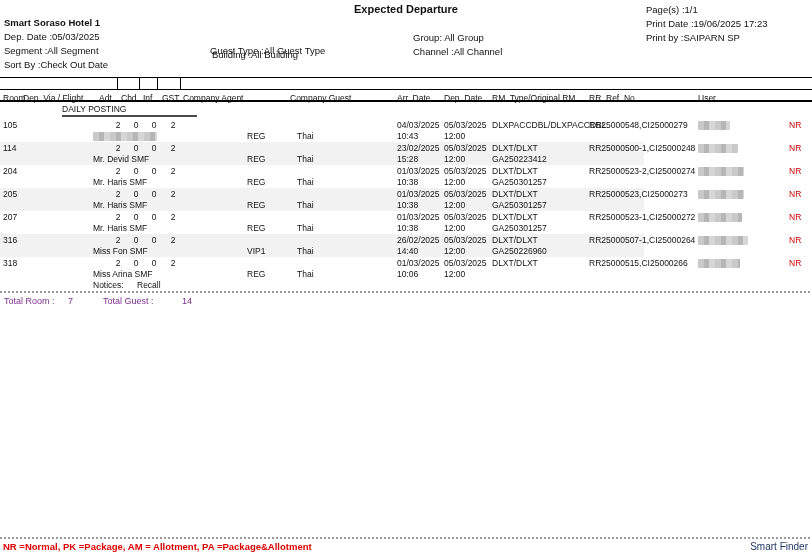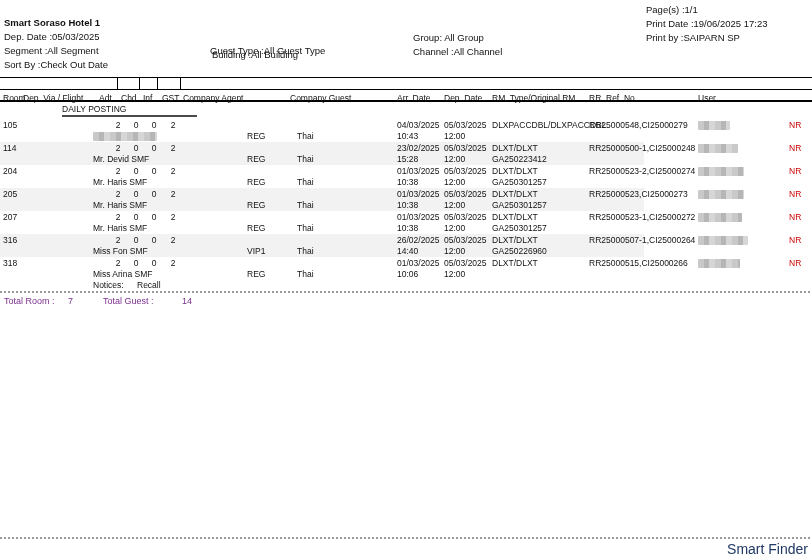--- a/index.html
+++ b/index.html
@@ -37,27 +37,28 @@
   .fl{left:789px;top:1px;color:#cc0000;}
   .redact{position:absolute;height:9px;border-radius:1px;
           background:repeating-linear-gradient(90deg,#c9c9c9 0 6px,#b6b6b6 6px 11px,#d6d6d6 11px 17px);}
   .name-redact{left:93px;top:13px;width:64px;}
   .user-redact{left:698px;top:2px;}
   .section-title{font-size:8.5px;}
   .section-underline{position:absolute;height:2px;background:#4a4a4a;}
   .notices{font-size:8.5px;}
   .totals{font-size:9px;color:#7b2f8e;}
   .legend{font-size:9.5px;font-weight:bold;color:#dd0000;}
-  .brand{font-size:14px;color:#1f3864;}
+  .brand{font-size:10px;color:#1f3864;}
 </style>
 </head>
 <body>
 
 <div id="page">
 
+  <div class="abs title" style="left:0;top:3px;width:812px;text-align:center;">Expected Departure</div>
   <div class="abs t10 bold" style="left:4px;top:17px;">Smart Soraso Hotel 1</div>
 
   <div class="abs t10" style="left:646px;top:4px;">Page(s) :1/1</div>
   <div class="abs t10" style="left:646px;top:18px;">Print Date :19/06/2025 17:23</div>
   <div class="abs t10" style="left:646px;top:32px;">Print by :SAIPARN SP</div>
 
   <div class="abs t10" style="left:4px;top:31px;">Dep. Date :05/03/2025</div>
   <div class="abs t10" style="left:4px;top:45px;">Segment :All Segment</div>
   <div class="abs t10" style="left:4px;top:59px;">Sort By :Check Out Date</div>
   <div class="abs t10" style="left:212px;top:31px;margin-top:18px;">Building :All Building</div>
@@ -233,15 +234,16 @@
     <span class="cell notices" style="left:137px;top:23px;">Recall</span>
   </div>
 
   <div class="dotted" style="top:291px;"></div>
   <span class="abs totals" style="left:4px;top:296px;">Total Room :</span>
   <span class="abs totals" style="left:68px;top:296px;">7</span>
   <span class="abs totals" style="left:103px;top:296px;">Total Guest :</span>
   <span class="abs totals" style="left:182px;top:296px;">14</span>
 
   <div class="dotted" style="top:537px;"></div>
+  <span class="abs legend" style="left:3px;top:541px;">NR =Normal, PK =Package, AM = Allotment, PA =Package&amp;Allotment</span>
   <span class="abs brand" style="right:4px;top:541px;">Smart Finder</span>
 
 </div>
 
 </body></html>

